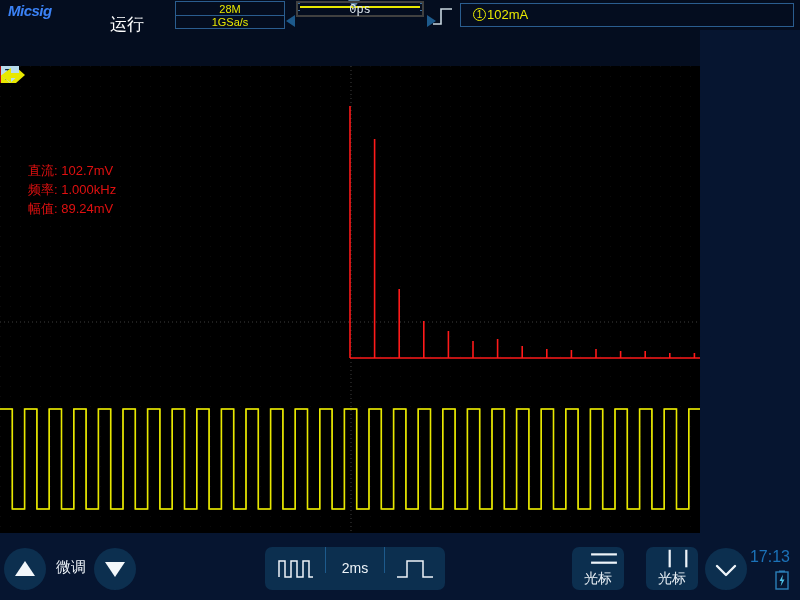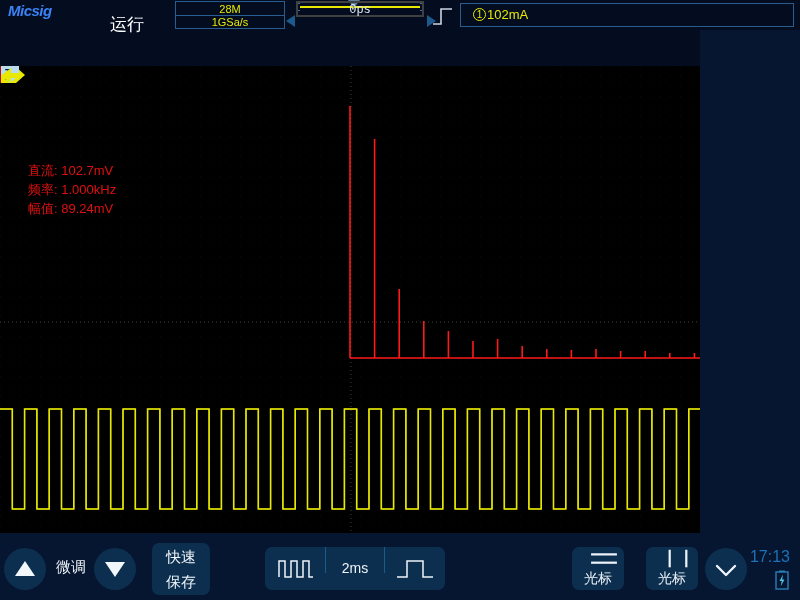--- a/index.html
+++ b/index.html
@@ -264,24 +264,20 @@
       <path d="M21 13 L31 28 L11 28 Z" fill="#f2f7fa"></path>
     </svg>
   </div>
   <div class="finetune">微调</div>
   <div class="circbtn dn">
     <svg viewBox="0 0 42 42" width="42" height="42">
       <path d="M21 29 L31 14 L11 14 Z" fill="#f2f7fa"></path>
     </svg>
   </div>
 
-  <div class="savebtn">
-    <div>快速</div>
-    <div>保存</div>
-  </div>
 
   <div class="tgroup">
     <div>
       <svg viewBox="0 0 60 43" width="60" height="43">
         <path d="M14 30 L14 14 L20 14 L20 30 L26 30 L26 14 L32 14 L32 30 L38 30 L38 14 L44 14 L44 30 L48 30" fill="none" stroke="#eef4f9" stroke-width="1.5"></path>
       </svg>
     </div>
     <div>2ms</div>
     <div>
       <svg viewBox="0 0 60 43" width="60" height="43">

